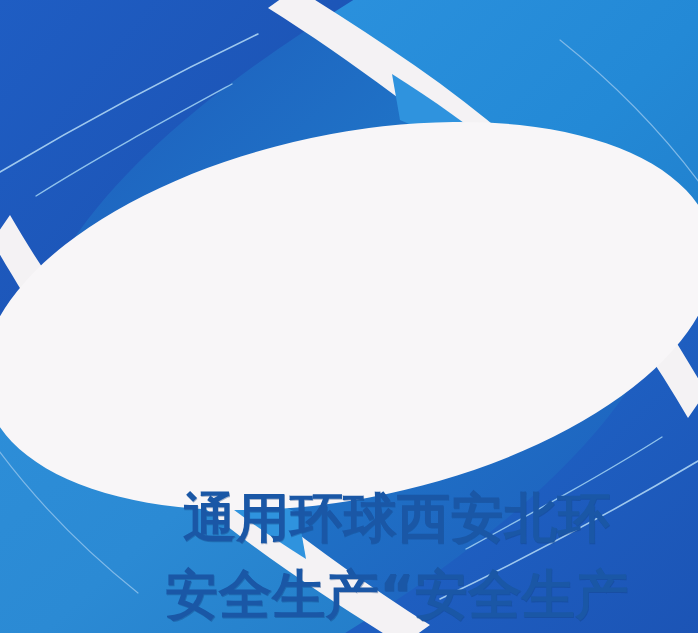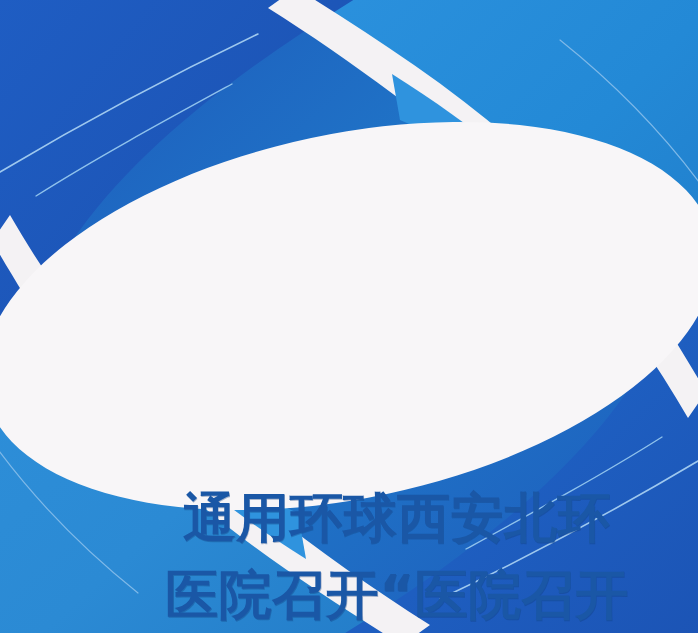--- a/index.html
+++ b/index.html
@@ -114,17 +114,17 @@
     <path fill="none" stroke="#8fc2ec" stroke-width="1.4" stroke-linecap="round" d="M 232,84 C 166,120 96,158 36,196"></path>
     <path fill="none" stroke="#9ec8ee" stroke-width="1.6" stroke-linecap="round" d="M 708,455 C 628,503 528,557 440,599"></path>
     <path fill="none" stroke="#8fc2ec" stroke-width="1.4" stroke-linecap="round" d="M 466,549 C 532,513 602,475 662,437"></path>
     <path fill="none" stroke="#7fb9e8" stroke-width="1.2" stroke-linecap="round" d="M 560,40 C 620,88 668,140 702,186"></path>
     <path fill="none" stroke="#7fb9e8" stroke-width="1.2" stroke-linecap="round" d="M 138,593 C 78,545 30,493 -4,447"></path>
   </svg>
 
   <div class="title-wrap">
     <div class="title-block">
       <div class="title-line">通用环球西安北环</div>
-      <div class="title-line">医院召开“医院召开</div>
+      <div class="title-line">安全生产“安全生产</div>
     </div>
   </div>
 
 </div>
 
 </body></html>

